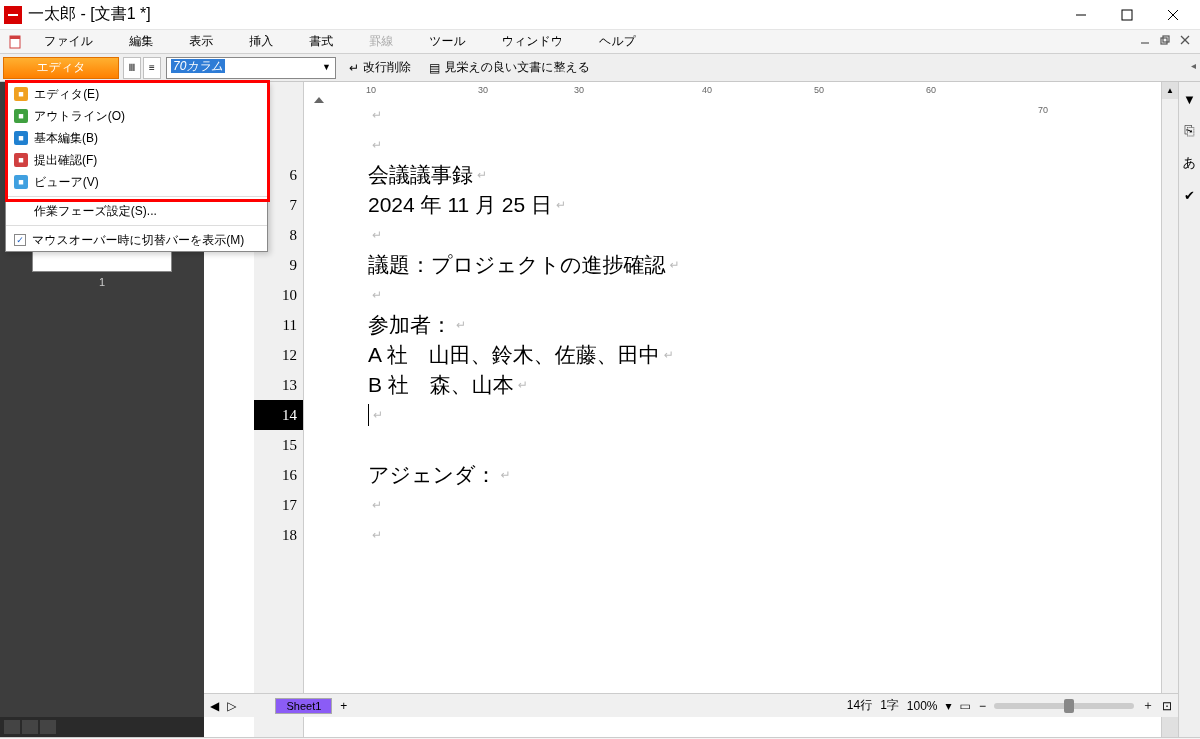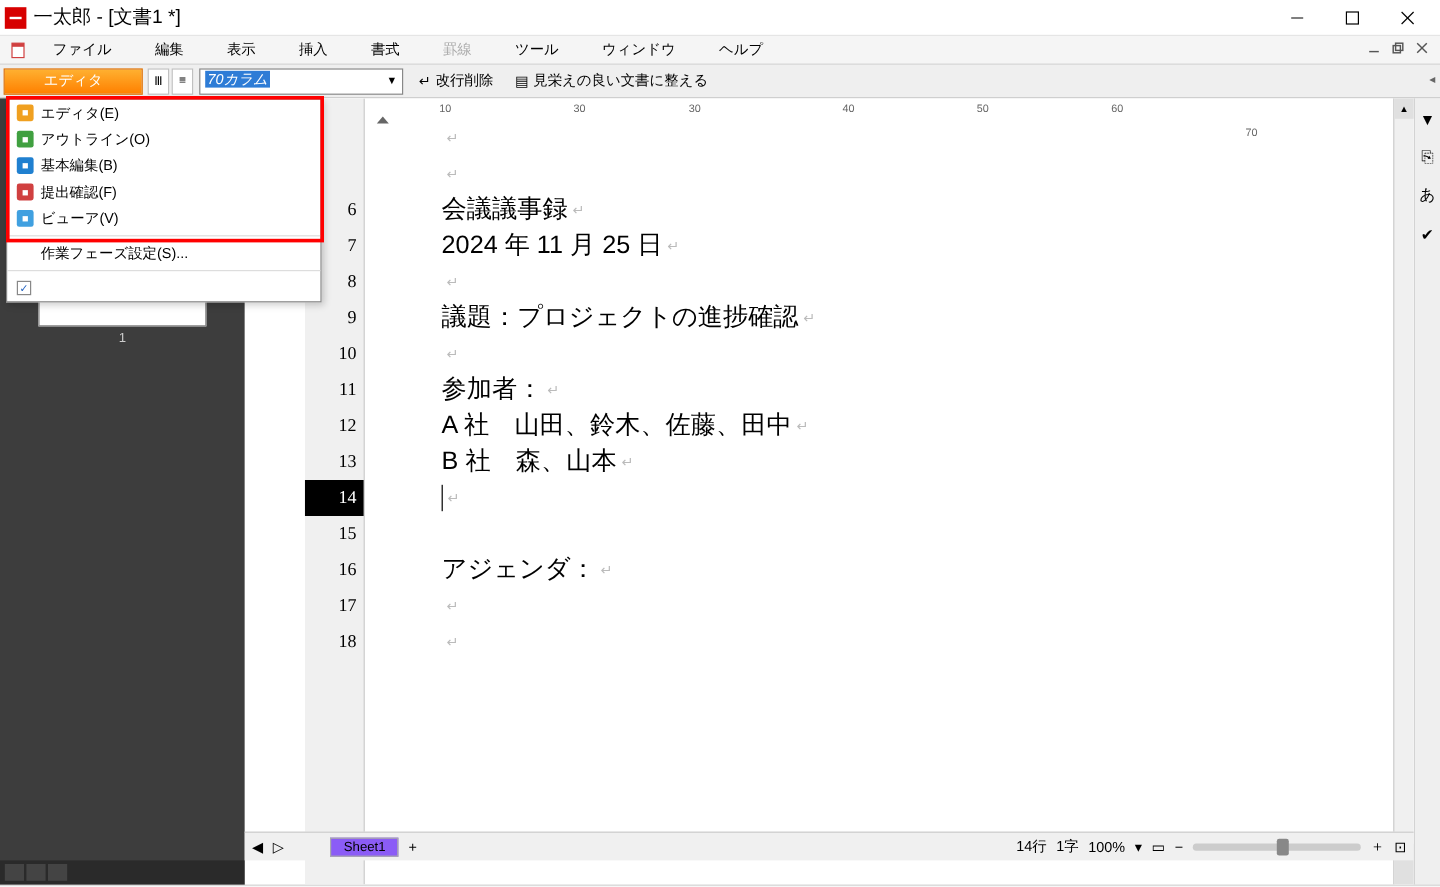--- a/index.html
+++ b/index.html
@@ -313,15 +313,16 @@
       <span>ビューア(V)</span>
     </div>
     <div class="dd-sep"></div>
     <div class="dd-item">
       <span style="width:14px"></span>
       <span>作業フェーズ設定(S)...</span>
     </div>
     <div class="dd-sep"></div>
     <div class="dd-item">
       <span class="dd-check">✓</span>
+      <span>マウスオーバー時に切替バーを表示(M)</span>
     </div>
   </div>
 <div class="red-box" style="left:5px; top:80px; width:265px; height:122px;"></div>
 
 </body></html>

